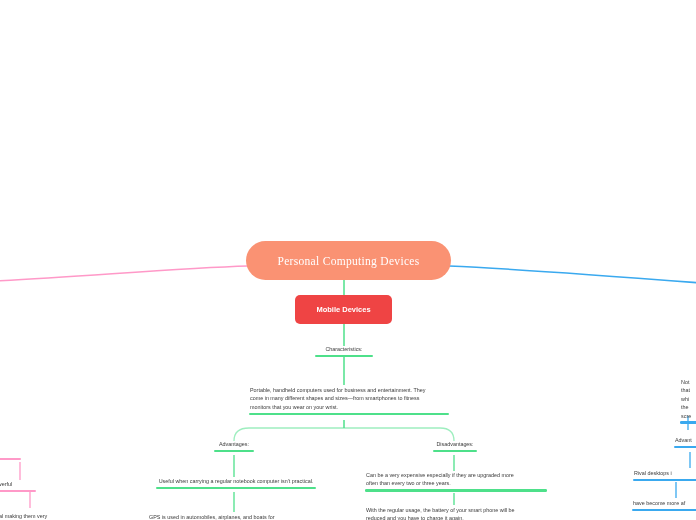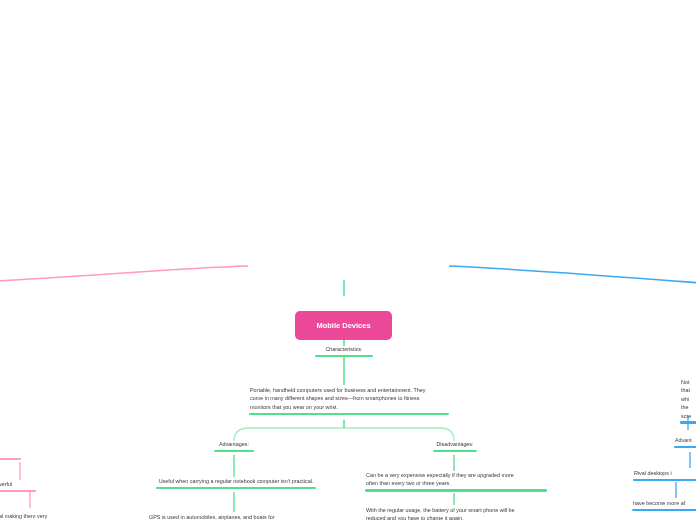--- a/index.html
+++ b/index.html
@@ -51,30 +51,29 @@
     font-family: "Liberation Serif", serif;
     letter-spacing: 0.3px;
     z-index: 5;
   }
 
   .mobile-node {
     left: 295px;
     top: 295px;
     width: 97px;
     height: 29px;
-    background: #ec4899;
+    background: #ef4444;
     border-radius: 5px;
     display: flex;
     align-items: center;
     justify-content: center;
     color: #ffffff;
     font-size: 7.5px;
     font-weight: bold;
     z-index: 5;
-    margin-top: 16px;
   }
 
   
   .tnode {
     position: absolute;
     z-index: 4;
   }
   .tnode .txt {
     display: block;
     font-size: 5.4px;
@@ -123,20 +122,23 @@
     <path d="M454,493 L454,505" stroke="#4ee08a" stroke-width="1.3" fill="none"></path>
 
     <path d="M688,416 L688,430" stroke="#3aa9ef" stroke-width="1.3" fill="none"></path>
     <path d="M690,452 L690,468" stroke="#3aa9ef" stroke-width="1.3" fill="none"></path>
     <path d="M676,482 L676,498" stroke="#3aa9ef" stroke-width="1.3" fill="none"></path>
 
     <path d="M20,462 L20,480" stroke="#ff99c8" stroke-width="1.3" fill="none"></path>
     <path d="M30,492 L30,508" stroke="#ff99c8" stroke-width="1.3" fill="none"></path>
   </svg>
 
+  <div class="node root-node">
+    <span>Personal Computing Devices</span>
+  </div>
 
   <div class="node mobile-node">
     <span>Mobile Devices</span>
   </div>
 
   <div class="tnode center" style="left:304px; top:345px; width:80px;">
     <span class="txt">Characteristics:</span>
     <span class="bar" style="width:58px; margin:0 auto;"></span>
   </div>
 

